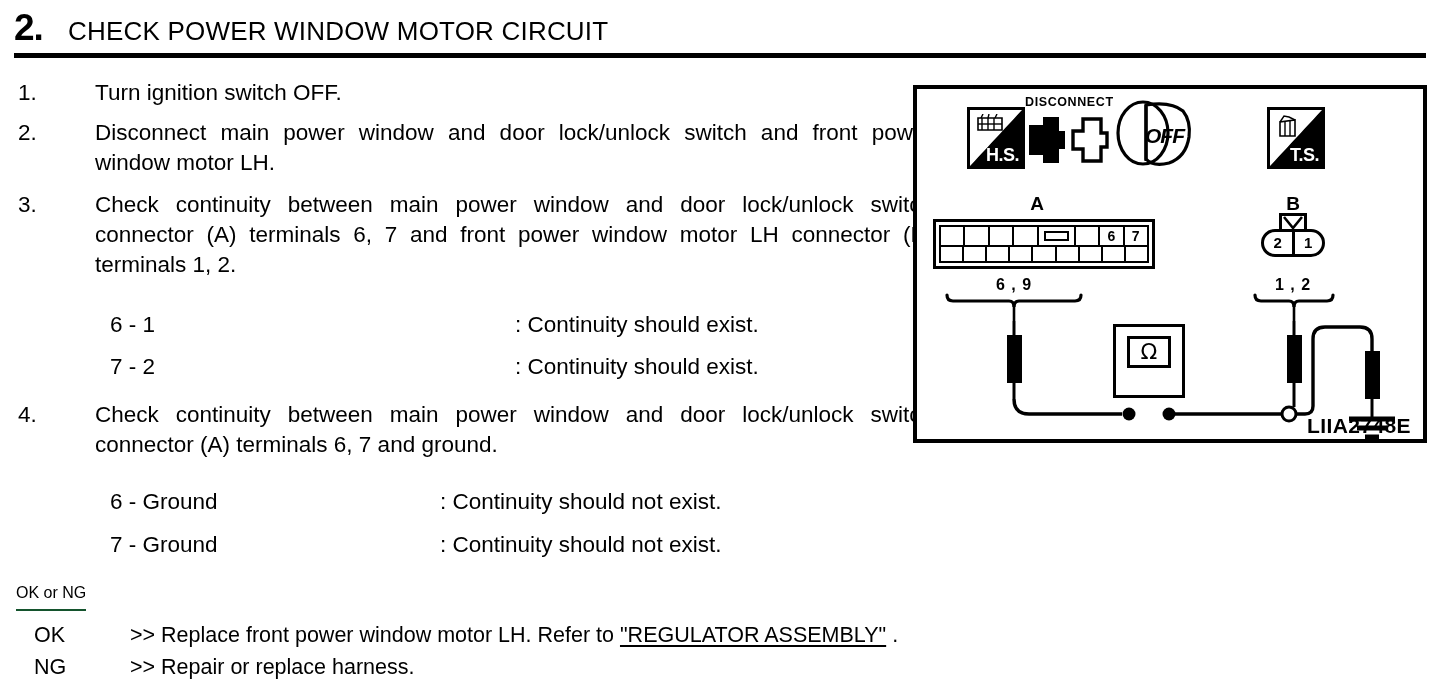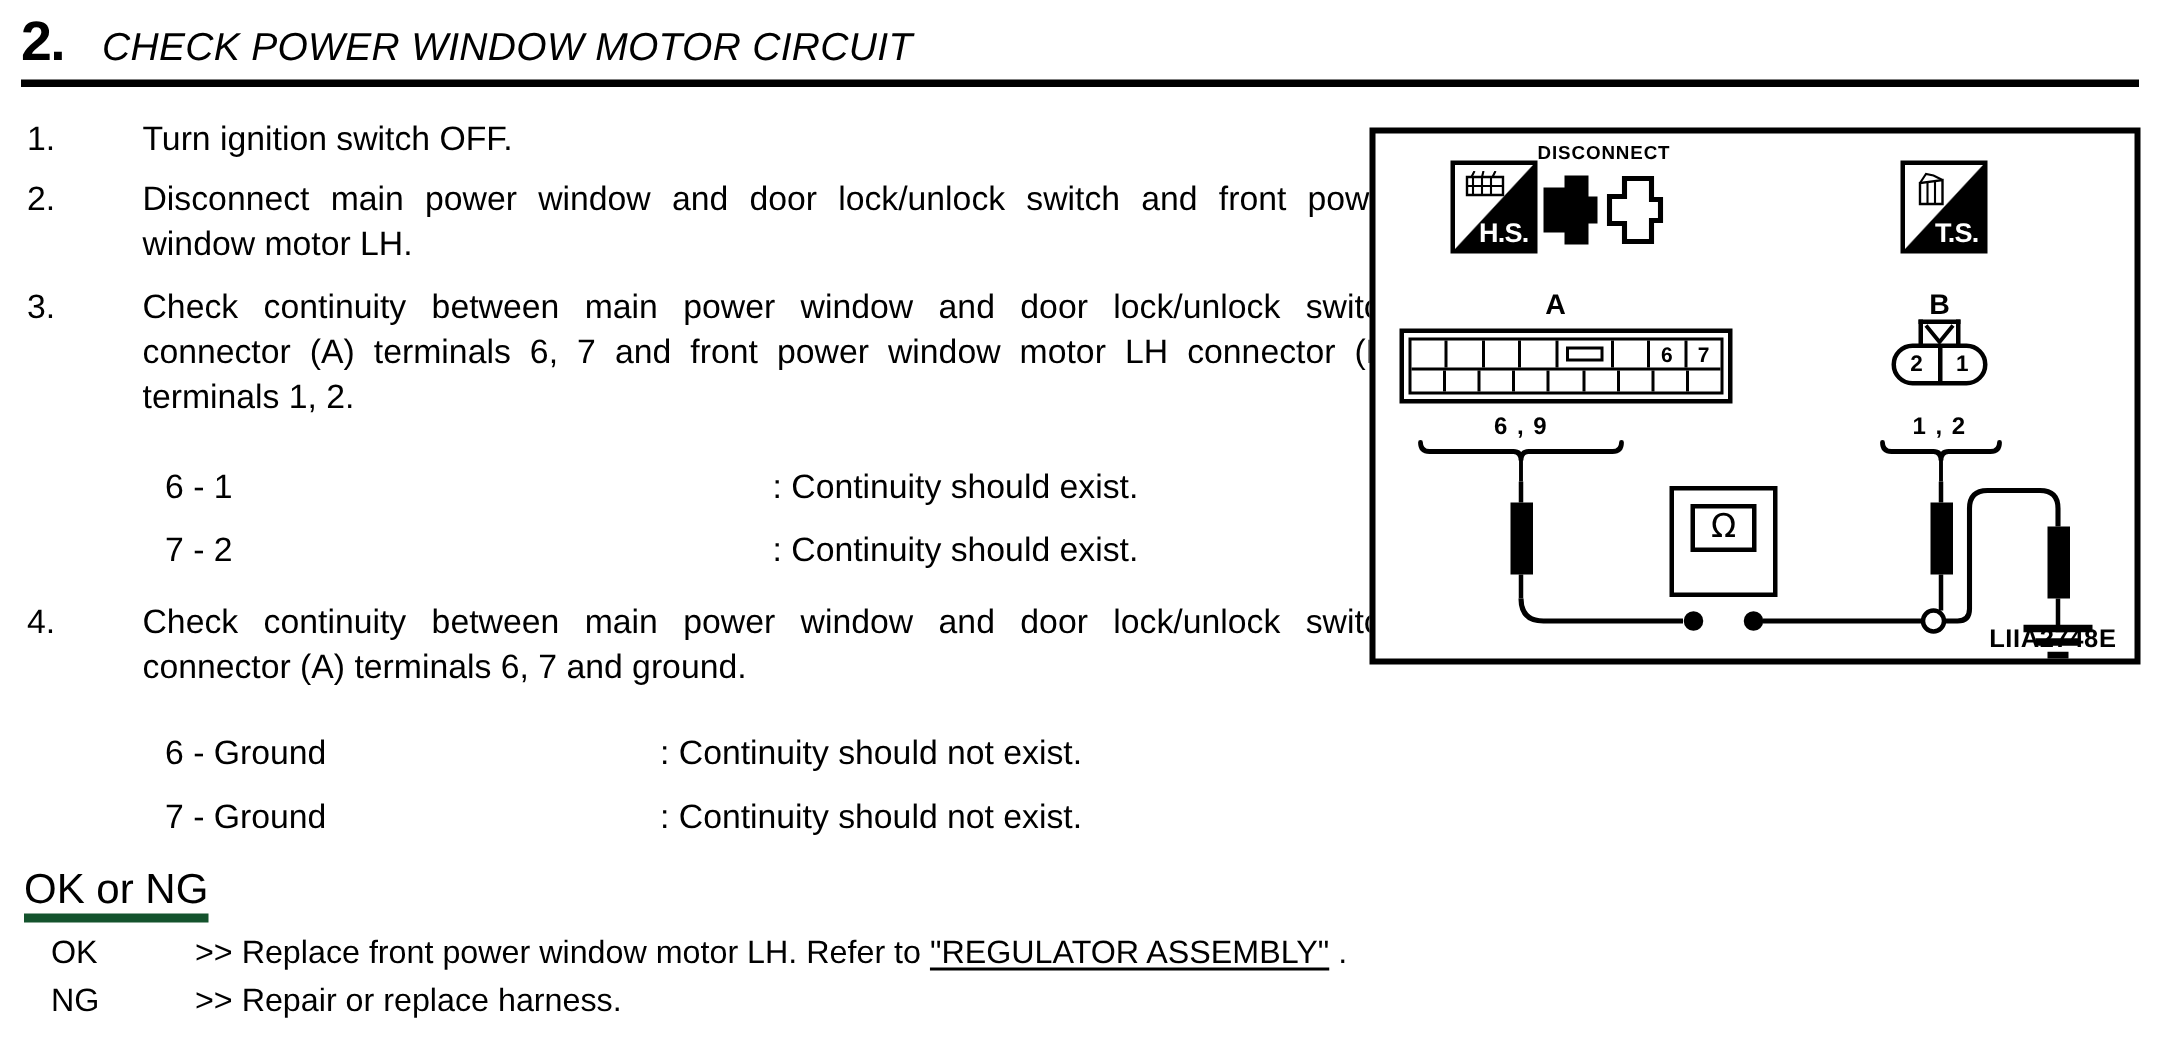--- a/index.html
+++ b/index.html
@@ -35,21 +35,20 @@
   }
   #step-title {
     position: absolute;
     left: 54px;
     top: 8px;
     font-size: 26px;
     font-weight: normal;
     letter-spacing: 0.2px;
     line-height: 34px;
     white-space: nowrap;
-    font-style: italic;
   }
   #header-rule {
     position: absolute;
     left: 14px;
     top: 53px;
     width: 1412px;
     height: 5px;
     background: #000000;
   }
 
@@ -114,23 +113,23 @@
   #spec3 { left: 110px; top: 487px; }
   #spec3 .spec-result { left: 330px; }
   #spec4 { left: 110px; top: 530px; }
   #spec4 .spec-result { left: 330px; }
 
   
   #oknr-heading {
     position: absolute;
     left: 16px;
     top: 578px;
-    font-size: 28px;
+    font-size: 16px;
     line-height: 30px;
-    border-bottom: 6px solid #14532d;
+    border-bottom: 2px solid #14532d;
     padding-bottom: 1px;
     display: inline-block;
   }
   .result-row {
     position: absolute;
     font-size: 21.5px;
     line-height: 30px;
     white-space: nowrap;
   }
   .result-key {
@@ -378,21 +377,21 @@
     justify-content: center;
     font-size: 22px;
     line-height: 24px;
     font-family: "DejaVu Sans", sans-serif;
   }
 
   #figure-id {
     position: absolute;
     right: 12px;
     bottom: 4px;
-    font-size: 17px;
+    font-size: 21px;
     font-weight: bold;
     letter-spacing: 0.4px;
     line-height: 18px;
   }
 
   #figure-svg {
     position: absolute;
     left: 0;
     top: 0;
     width: 506px;
@@ -508,20 +507,28 @@
   </div>
 
   <div id="disconnect-icon">
     <div id="disconnect-label">DISCONNECT</div>
     <svg width="86" height="58" viewBox="0 0 86 58" style="position:absolute;left:0;top:16px;">
       <path d="M4 14 L18 14 L18 6 L34 6 L34 20 L40 20 L40 38 L34 38 L34 52 L18 52 L18 44 L4 44 Z" fill="#000"></path>
       <path d="M48 20 L58 20 L58 8 L76 8 L76 22 L82 22 L82 36 L76 36 L76 50 L58 50 L58 38 L48 38 Z" fill="none" stroke="#000" stroke-width="3.4"></path>
     </svg>
   </div>
 
+  <div id="ign-off-icon">
+    <svg width="80" height="74" viewBox="0 0 80 74" style="position:absolute;left:0;top:0;">
+      <ellipse cx="30" cy="36" rx="25" ry="31" fill="none" stroke="#000" stroke-width="3.2"></ellipse>
+      <path d="M33 8 Q58 4 70 14 Q78 24 76 40 Q73 60 56 66 Q40 70 33 62 Z" fill="none" stroke="#000" stroke-width="3.2"></path>
+      <line x1="33" y1="8" x2="33" y2="64" stroke="#000" stroke-width="3.2"></line>
+    </svg>
+    <div id="ign-off-text">OFF</div>
+  </div>
 
   <div class="split-badge" id="ts-badge">
     <svg class="badge-glyph" width="28" height="26" viewBox="0 0 28 26">
       <path d="M5 8 L5 22 L20 22 L20 6 Z" fill="none" stroke="#000" stroke-width="1.6"></path>
       <line x1="10" y1="7" x2="10" y2="22" stroke="#000" stroke-width="1.4"></line>
       <line x1="15" y1="6.5" x2="15" y2="22" stroke="#000" stroke-width="1.4"></line>
       <path d="M5 8 L9 2 L14 3 L20 6" fill="none" stroke="#000" stroke-width="1.4"></path>
     </svg>
     <span class="badge-text">T.S.</span>
   </div>

